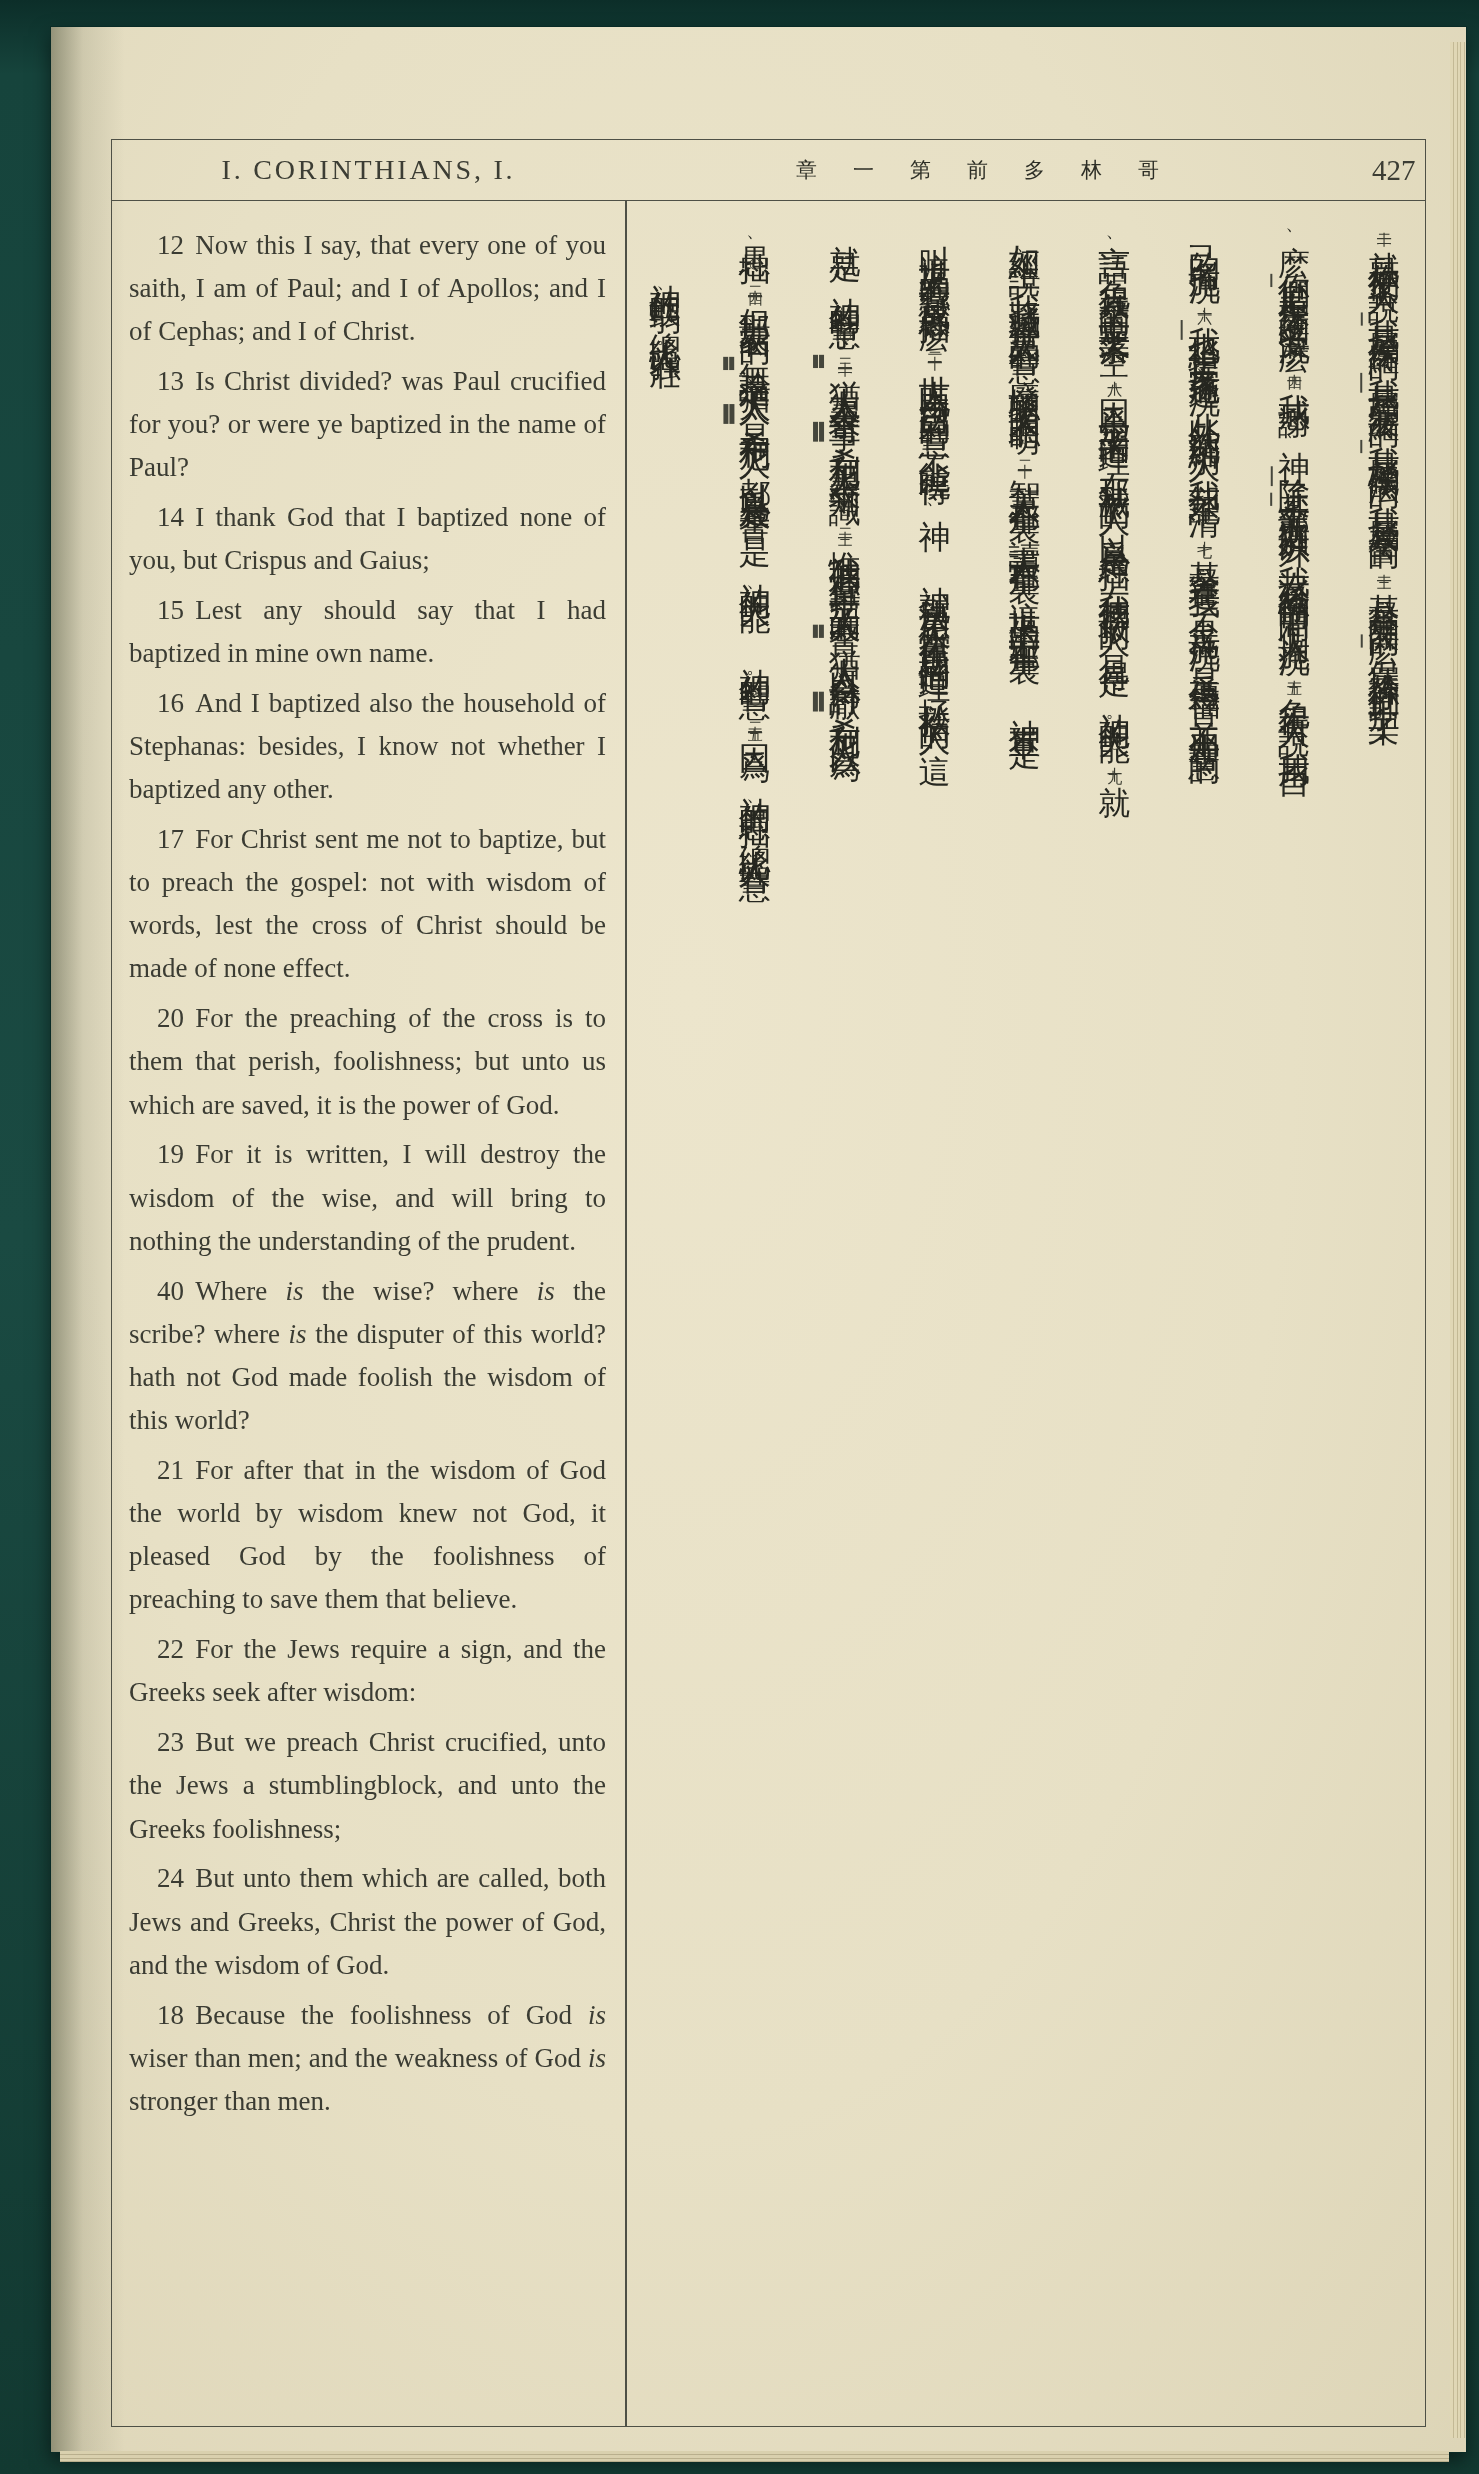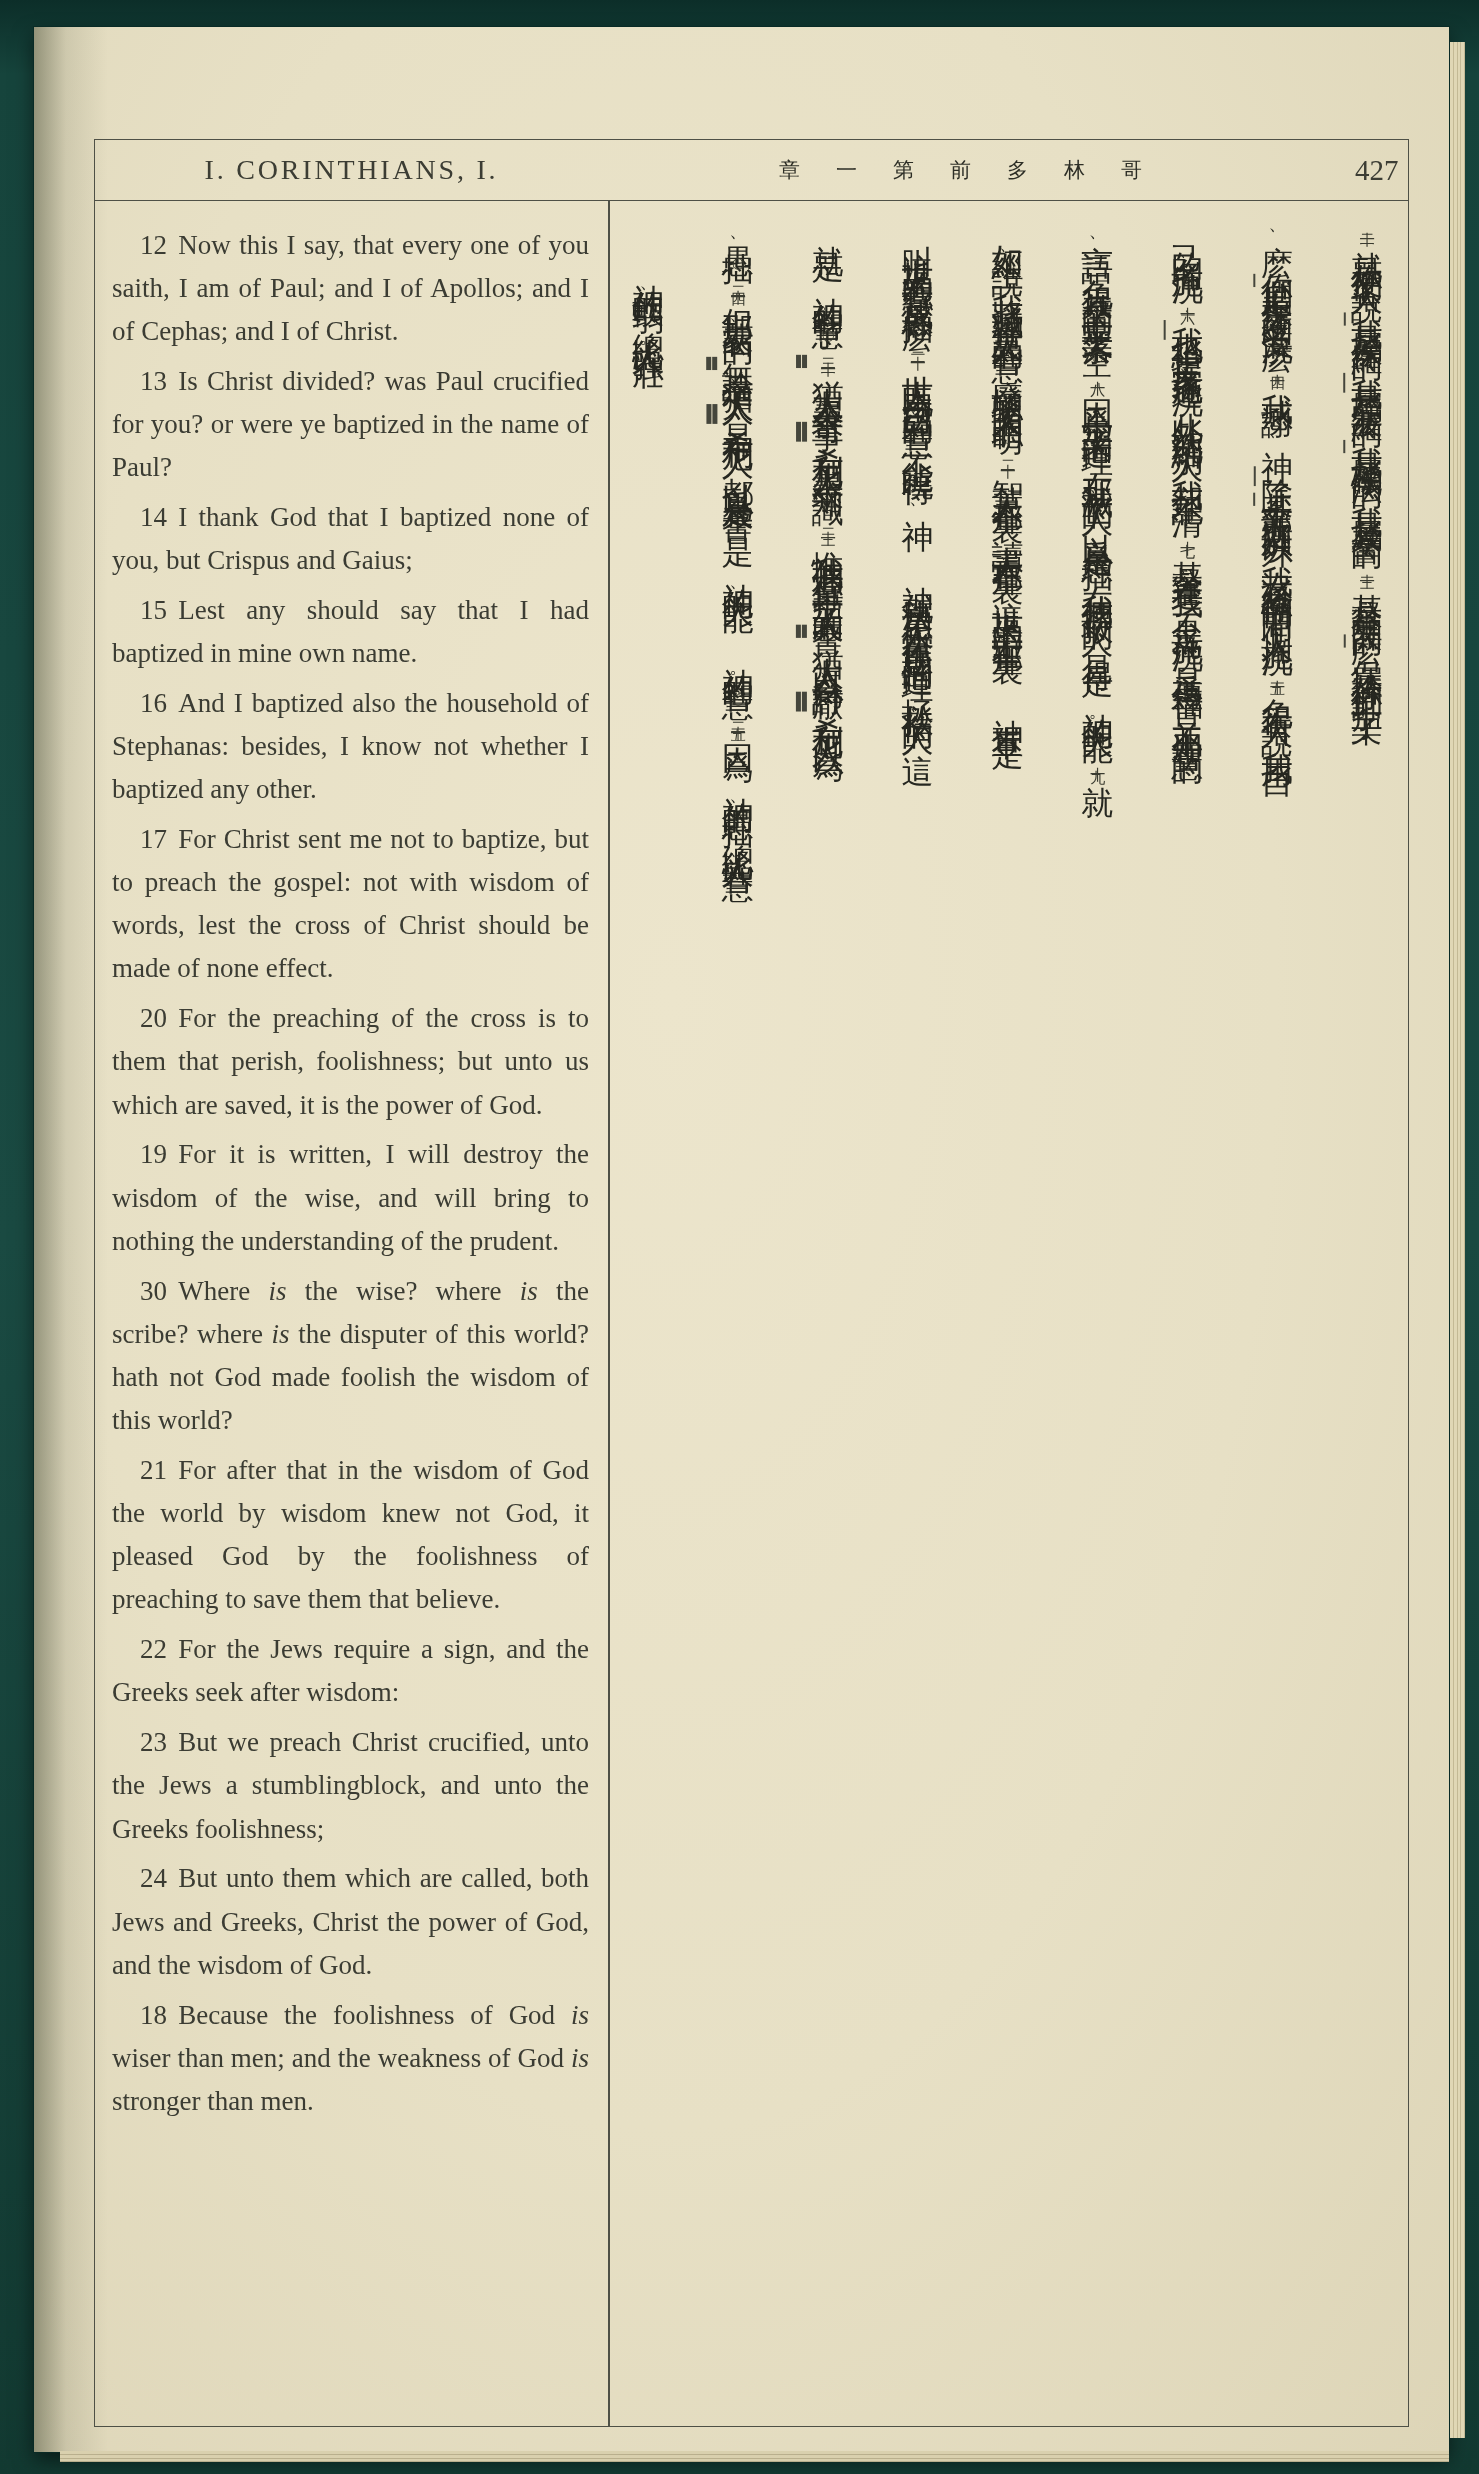--- a/index.html
+++ b/index.html
@@ -2,21 +2,21 @@
 <html style="font-size:15px"><head>
 <meta charset="utf-8">
 <style>
   html,body{margin:0;padding:0;}
   body{
     width:1480px;height:2475px;position:relative;overflow:hidden;
     background:linear-gradient(180deg,#0c2e29 0%,#16443c 3%,#1a4a42 50%,#123931 100%);
     font-family:"Liberation Serif","DejaVu Serif",serif;
   }
   .paper{
-    position:absolute;left:34px;top:26.5px;width:1415px;height:2425px;
+    position:absolute;left:51px;top:26.5px;width:1415px;height:2425px;
     background:radial-gradient(ellipse at 45% 40%, #ece5cc 0%, #e7e0c5 55%, #ddd5b7 100%);
     box-shadow:0 0 0 0.9px #0a2b26, 0 7.6px 19px rgba(0,0,0,.55);
   }
   .gutter{
     position:absolute;left:0;top:0;bottom:0;width:76px;
     background:linear-gradient(to right, rgba(50,58,36,.45) 0, rgba(50,58,36,.12) 32px, rgba(50,58,36,0) 74px);
     pointer-events:none;
   }
   .edge-right{
     position:absolute;left:1450px;top:42px;width:15px;height:2396px;
@@ -96,21 +96,21 @@
     <div class="frame-body">
       <div class="col-english">
           <p><span class="vnum">12</span><span>Now this I say, that every one of you saith, I am of Paul; and I of Apollos; and I of Cephas; and I of Christ.</span></p>
           <p><span class="vnum">13</span><span>Is Christ divided? was Paul crucified for you? or were ye baptized in the name of Paul?</span></p>
           <p><span class="vnum">14</span><span>I thank God that I baptized none of you, but Crispus and Gaius;</span></p>
           <p><span class="vnum">15</span><span>Lest any should say that I had baptized in mine own name.</span></p>
           <p><span class="vnum">16</span><span>And I baptized also the household of Stephanas: besides, I know not whether I baptized any other.</span></p>
           <p><span class="vnum">17</span><span>For Christ sent me not to baptize, but to preach the gospel: not with wisdom of words, lest the cross of Christ should be made of none effect.</span></p>
           <p><span class="vnum">20</span><span>For the preaching of the cross is to them that perish, foolishness; but unto us which are saved, it is the power of God.</span></p>
           <p><span class="vnum">19</span><span>For it is written, I will destroy the wisdom of the wise, and will bring to nothing the understanding of the prudent.</span></p>
-          <p><span class="vnum">30</span><span>Where </span><i>is</i><span> the wise? where </span><i>is</i><span> the scribe? where </span><i>is</i><span> the disputer of this world? hath not God made foolish the wisdom of this world?</span></p>
+          <p><span class="vnum">40</span><span>Where </span><i>is</i><span> the wise? where </span><i>is</i><span> the scribe? where </span><i>is</i><span> the disputer of this world? hath not God made foolish the wisdom of this world?</span></p>
           <p><span class="vnum">21</span><span>For after that in the wisdom of God the world by wisdom knew not God, it pleased God by the foolishness of preaching to save them that believe.</span></p>
           <p><span class="vnum">22</span><span>For the Jews require a sign, and the Greeks seek after wisdom:</span></p>
           <p><span class="vnum">23</span><span>But we preach Christ crucified, unto the Jews a stumblingblock, and unto the Greeks foolishness;</span></p>
           <p><span class="vnum">24</span><span>But unto them which are called, both Jews and Greeks, Christ the power of God, and the wisdom of God.</span></p>
           <p><span class="vnum">18</span><span>Because the foolishness of God </span><i>is</i><span> wiser than men; and the weakness of God </span><i>is</i><span> stronger than men.</span></p>
         </div>
       <div class="divider"></div>
       <div class="col-chinese">
           <div class="vcol"><span class="vm">十二</span><span class="tx">就是你們各人說</span><span class="pu">、</span><span class="tx">我是屬</span><span class="pn">保羅</span><span class="tx">的</span><span class="pu">、</span><span class="tx">我是屬</span><span class="pn">亞波羅</span><span class="tx">的</span><span class="pu">、</span><span class="tx">我是屬</span><span class="pn">磯法</span><span class="tx">的</span><span class="pu">、</span><span class="tx">我是屬基督的</span><span class="pu">。</span><span class="vm">○十三</span><span class="tx">基督是分開的麽</span><span class="pu">、</span><span class="pn">保羅</span><span class="tx">替你們釘十字架</span></div>
           <div class="vcol"><span class="tx">麽</span><span class="pu">、</span><span class="tx">你們是奉</span><span class="pn">保羅</span><span class="tx">的名受洗麽</span><span class="pu">、</span><span class="vm">○十四</span><span class="tx">我感謝　神</span><span class="pu">、</span><span class="tx">除了</span><span class="pn">基士部</span><span class="tx">並</span><span class="pn">迦猶</span><span class="tx">以外</span><span class="pu">、</span><span class="tx">我沒有給你們中間一個人施洗</span><span class="pu">、</span><span class="vm">○十五</span><span class="tx">免得有人說</span><span class="pu">、</span><span class="tx">我用自</span></div>

